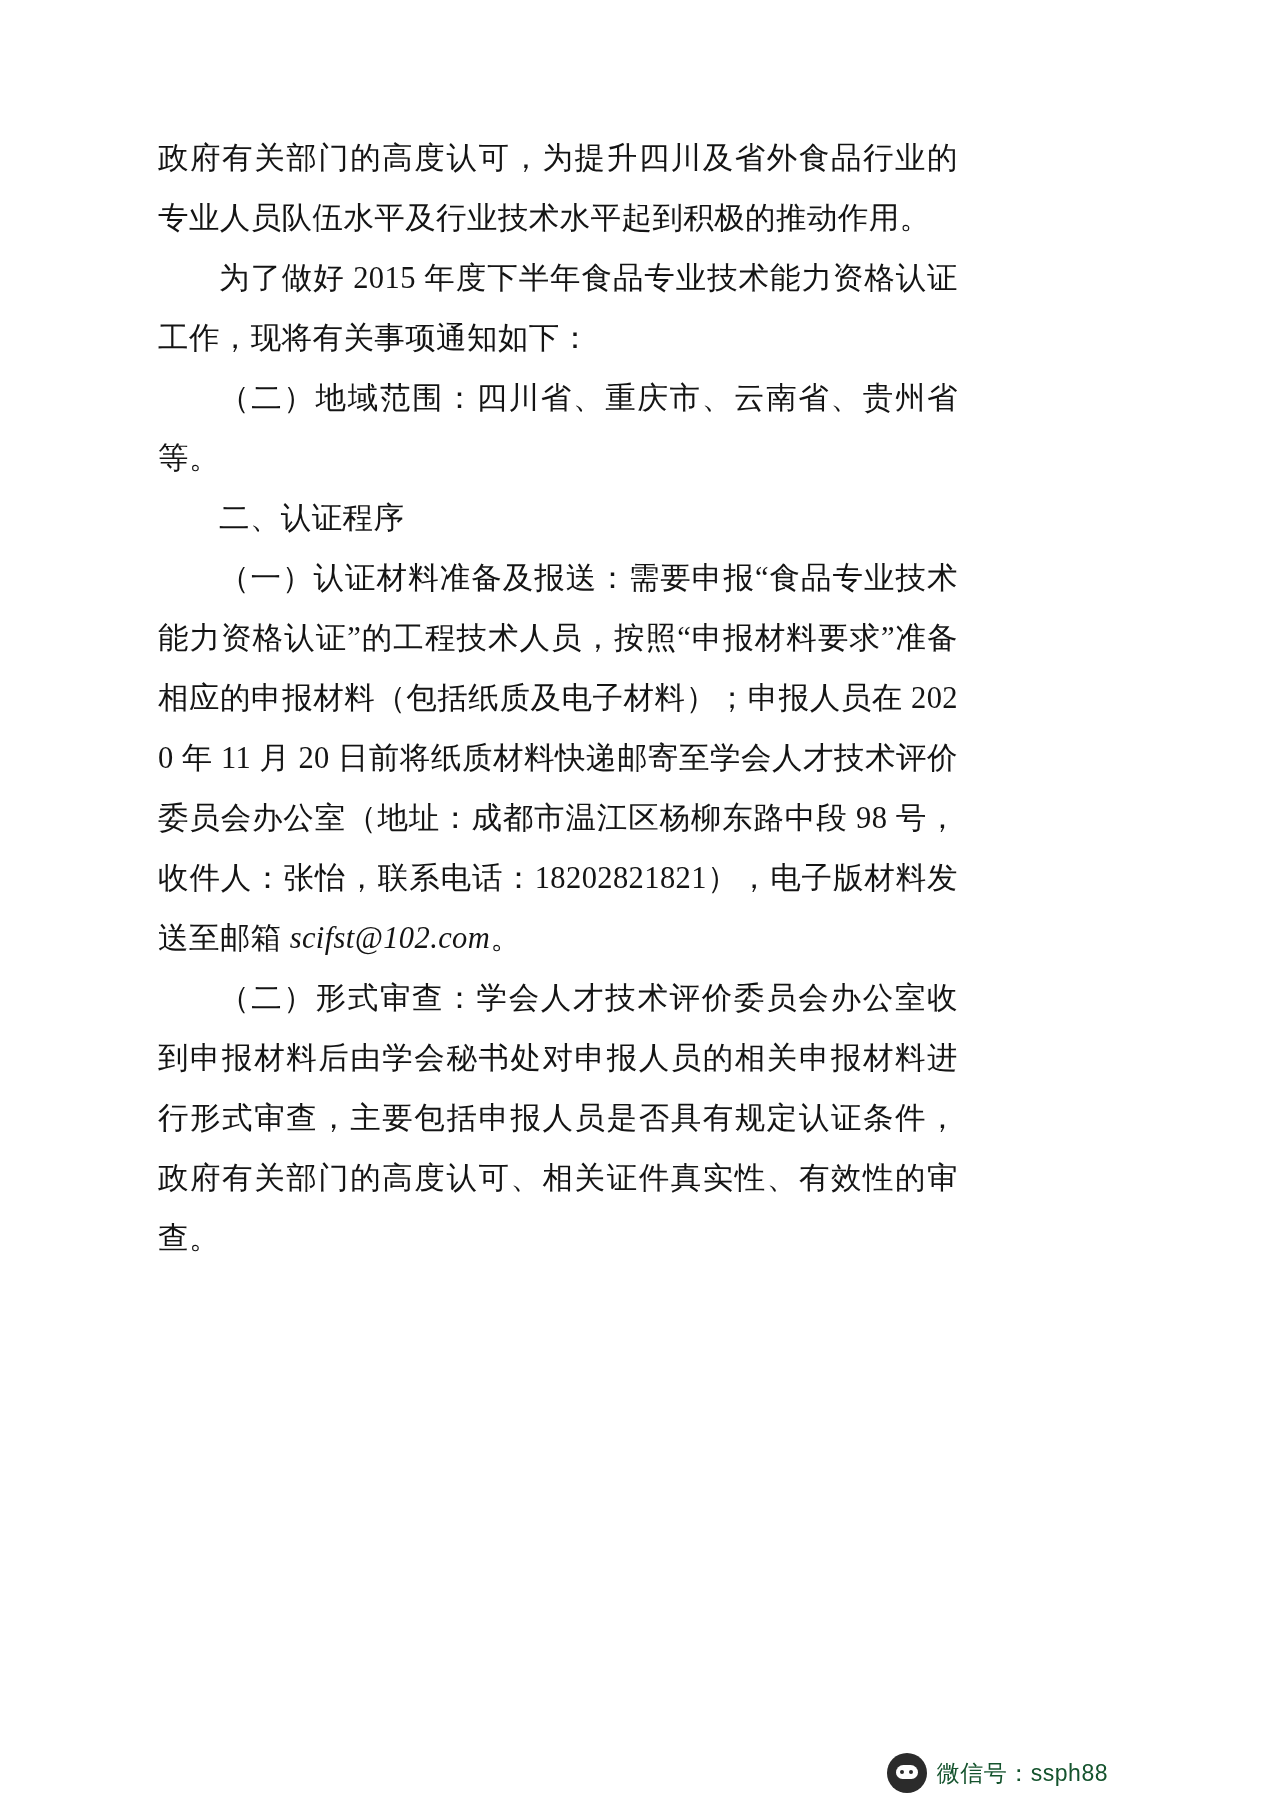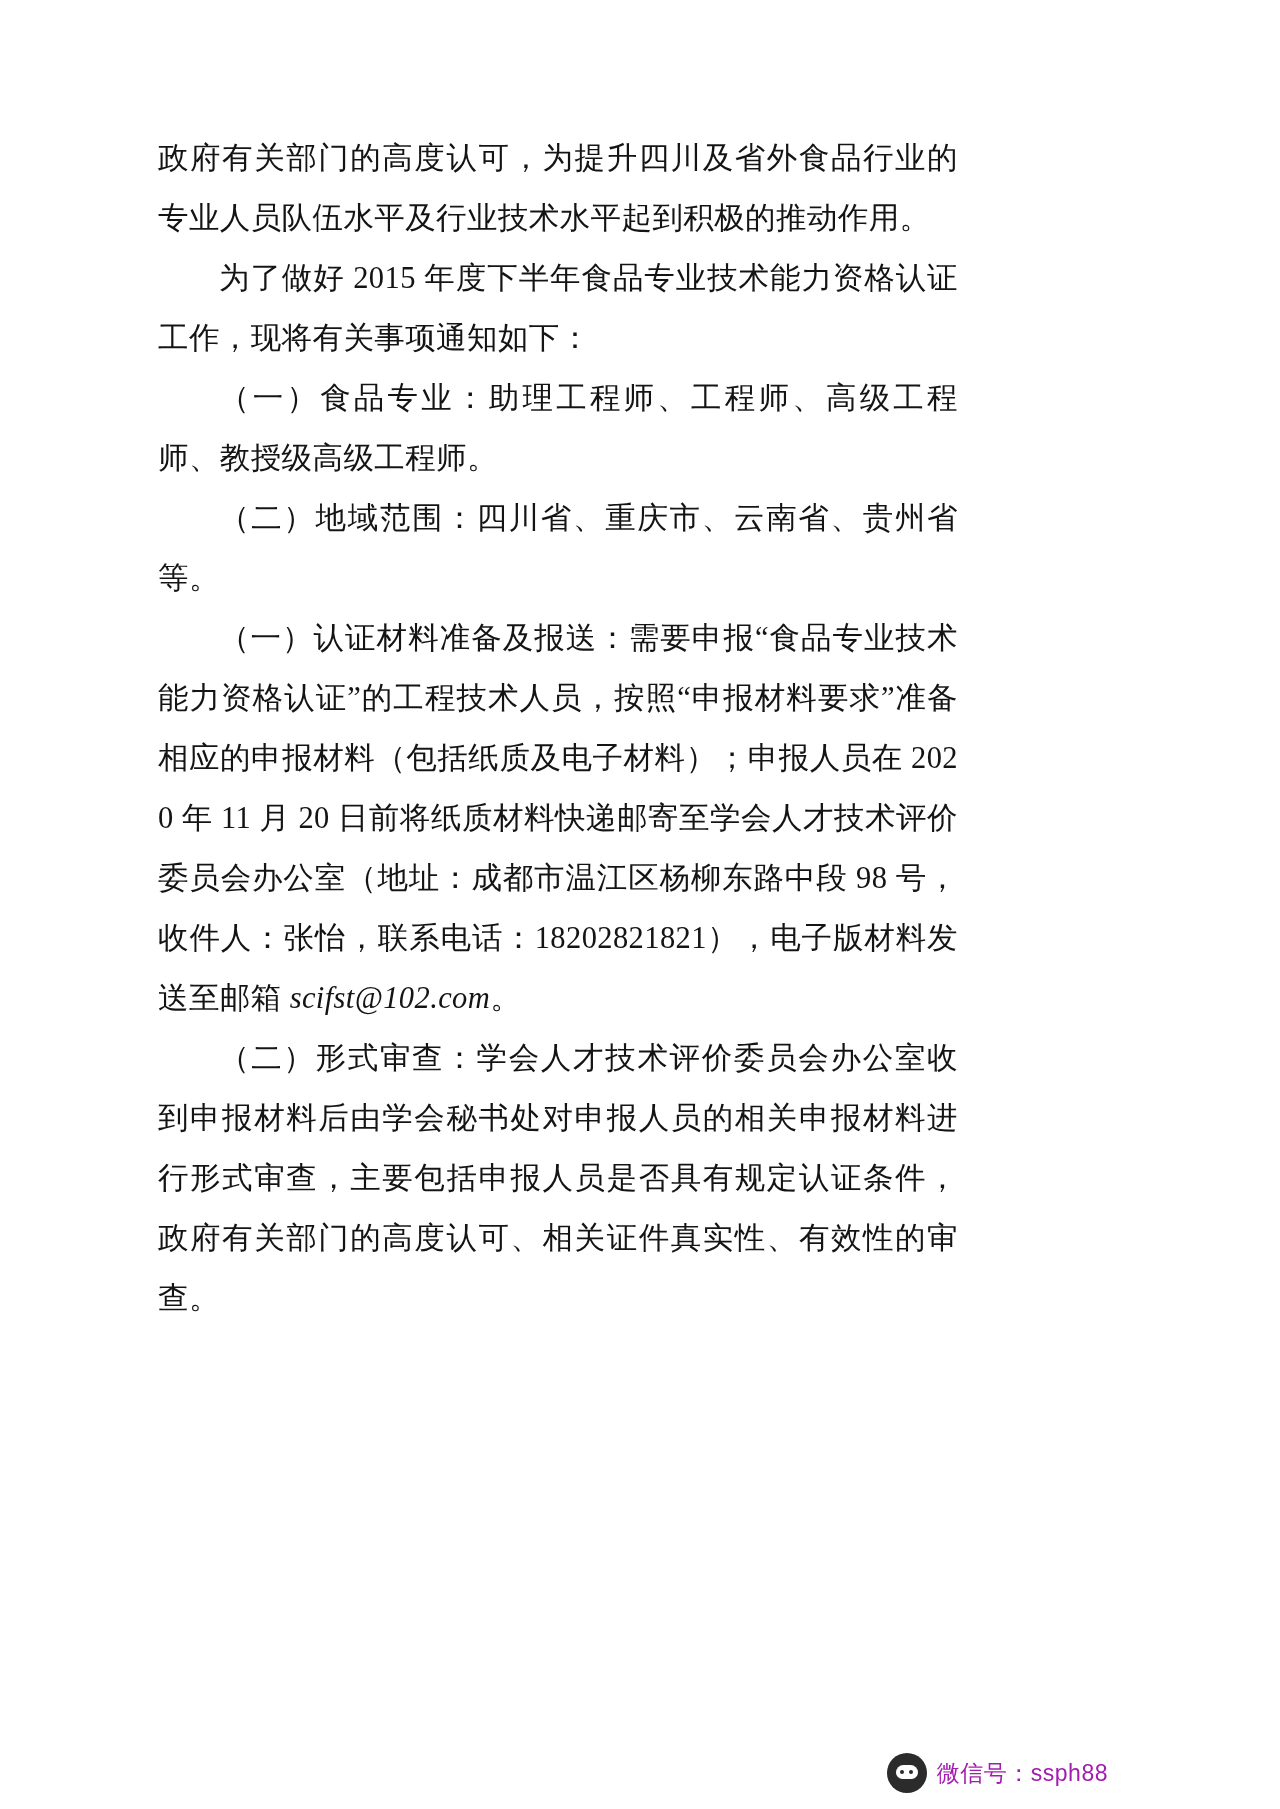--- a/index.html
+++ b/index.html
@@ -73,42 +73,42 @@
     top: 17px;
     width: 4px;
     height: 4px;
     border-radius: 50%;
     background: #2b2b2b;
     box-shadow: 9px 0 0 0 #2b2b2b;
   }
   .wm-text {
     font-family: "Liberation Sans", sans-serif;
     font-size: 23px;
-    color: #a21caf;
+    color: #14532d;
     letter-spacing: 0.5px;
     white-space: nowrap;
   }
 </style>
 </head>
 <body>
 
 <div class="page">
 
   <div class="content">
 
     <p class="para">政府有关部门的高度认可，为提升四川及省外食品行业的专业人员队伍水平及行业技术水平起到积极的推动作用。</p>
 
     <p class="para indent">为了做好 2015 年度下半年食品专业技术能力资格认证工作，现将有关事项通知如下：</p>
 
 
-    <p class="para indent">（一）食品专业：助理工程师、工程师、高级工程师、教授级高级工程师。</p>
 
     <p class="para indent">（二）地域范围：四川省、重庆市、云南省、贵州省等。</p>
 
 
+    <p class="para indent">二、认证程序</p>
 
     <p class="para indent"><span>（一）认证材料准备及报送：需要申报“食品专业技术能力资格认证”的工程技术人员，按照“申报材料要求”准备相应的申报材料（包括纸质及电子材料）；申报人员在 2020 年 11 月 20 日前将纸质材料快递邮寄至学会人才技术评价委员会办公室（地址：成都市温江区杨柳东路中段 98 号，收件人：张怡，联系电话：18202821821），电子版材料发送至邮箱 </span><span class="email">scifst@102.com</span><span>。</span></p>
 
     <p class="para indent">（二）形式审查：学会人才技术评价委员会办公室收到申报材料后由学会秘书处对申报人员的相关申报材料进行形式审查，主要包括申报人员是否具有规定认证条件，政府有关部门的高度认可、相关证件真实性、有效性的审查。</p>
 
 
   </div>
 
   <div class="watermark">
     <span class="wm-badge"></span>

